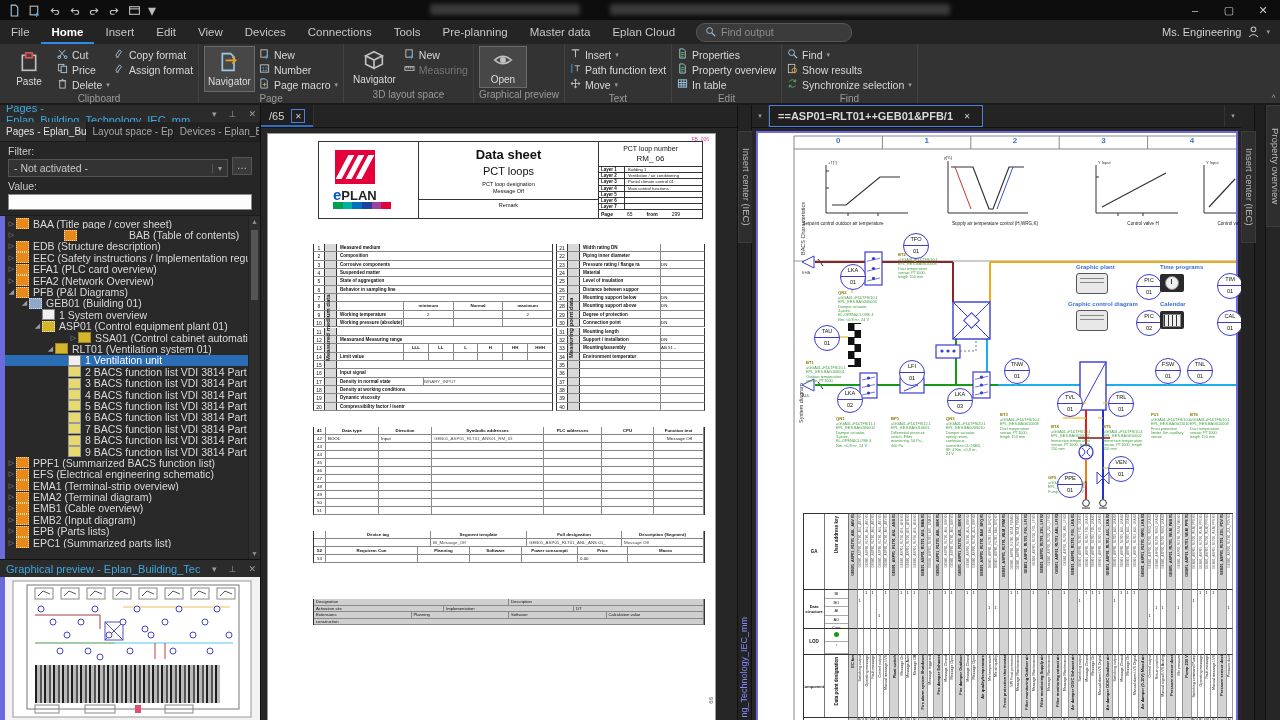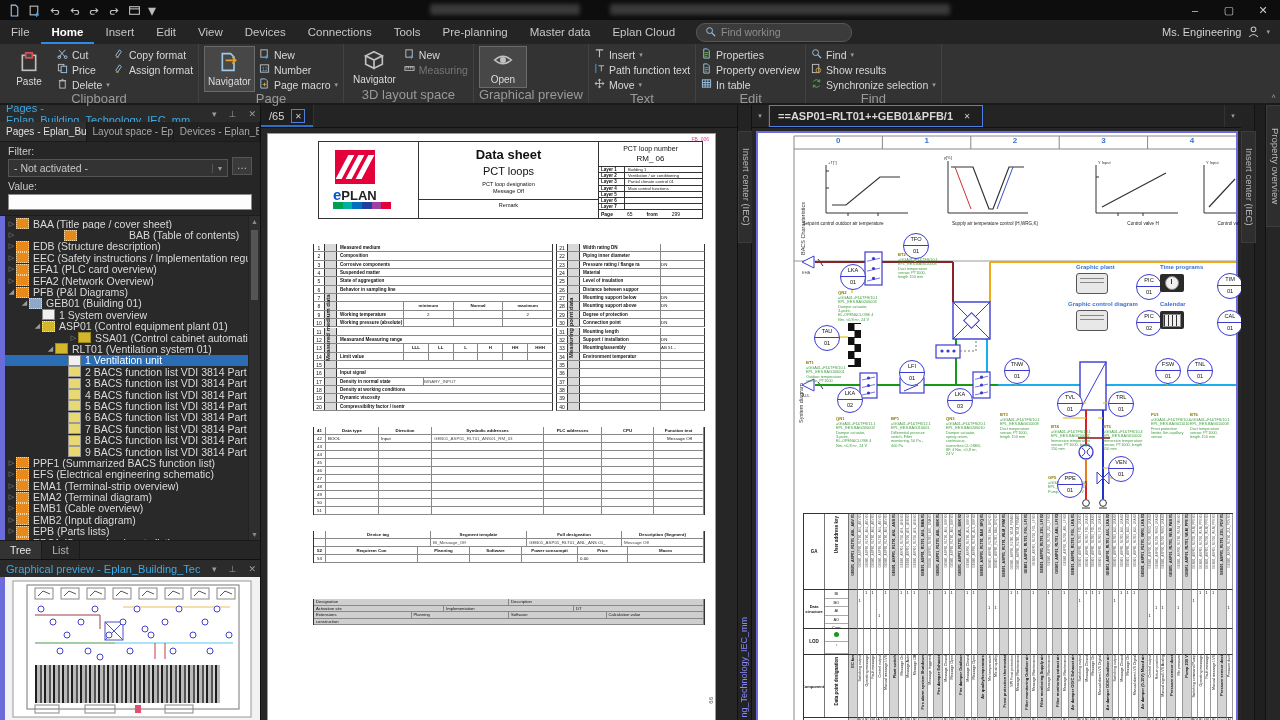--- a/index.html
+++ b/index.html
@@ -22,21 +22,21 @@
   #ribbonbody{height:59px;background:#333333;display:flex;border-bottom:2px solid #1a1a1a;position:relative;}
   .rgroup{display:flex;flex-direction:column;border-right:1px solid #424242;padding:2px 5px 0 5px;}
   .rgc{flex:1;display:flex;gap:4px;align-items:stretch;}
   .bigbtn{min-width:40px;padding:0 3px;display:flex;flex-direction:column;align-items:center;justify-content:center;gap:2px;
     color:#dcdcdc;font-size:10px;border:1px solid transparent;}
   .bigbtn.on{background:#474747;border-color:#6a6a6a;}
   .scol{display:flex;flex-direction:column;padding-top:1px;}
   .sbtn{display:flex;align-items:center;gap:4px;color:#d8d8d8;font-size:10.5px;height:15px;white-space:nowrap;}
   .sbtn.dis{color:#767676;}
   .sbtn .crt{color:#9a9a9a;font-size:7px;}
-  .rglabel{text-align:center;color:#9a9a9a;font-size:13px;height:15px;line-height:14px;white-space:nowrap;}
+  .rglabel{text-align:center;color:#9a9a9a;font-size:10px;height:15px;line-height:14px;white-space:nowrap;}
   .collapse{position:absolute;right:4px;bottom:2px;color:#9a9a9a;font-size:8px;}
   
   #main{display:flex;height:615px;background:#1f1f1f;}
   
   #leftdock{width:260px;display:flex;flex-direction:column;background:#262626;border-right:1px solid #111;}
   .phead{height:17px;background:#2b2b2b;display:flex;align-items:center;font-size:11px;color:#3fa9e0;padding-left:6px;gap:4px;}
   .phead .sp{flex:1;}
   .phico{color:#9a9a9a;font-size:9px;padding:0 4px;}
   .docktabs{height:19px;display:flex;background:#222;font-size:10px;color:#a8a8a8;border-bottom:1px solid #1a1a1a;}
   .dtab{padding:0 6px;display:flex;align-items:center;border-right:1px solid #1a1a1a;white-space:nowrap;overflow:hidden;}
@@ -235,21 +235,21 @@
       <div class="rtab">Tools</div>
       <div class="rtab">Pre-planning</div>
       <div class="rtab">Master data</div>
       <div class="rtab">Eplan Cloud</div>
     </span>
   <div class="findbox">
     <span id="findmag"><svg width="11" height="11" viewBox="0 0 12 12">
           <circle cx="5" cy="5" r="3.2" fill="none" stroke="#9ec7e8"></circle>
           <path d="M7.5 7.5 L11 11" stroke="#9ec7e8" stroke-width="1.4"></path>
         </svg></span>
-    <span>Find working</span>
+    <span>Find output</span>
   </div>
   <div class="userarea">
     <span>Ms. Engineering</span>
     <span id="userico"><svg width="13" height="13" viewBox="0 0 12 12">
           <circle cx="6" cy="4" r="2.2" fill="none" stroke="#c0c0c0"></circle>
           <path d="M2 11 Q6 6.5 10 11" fill="none" stroke="#c0c0c0"></path>
         </svg></span>
     <span style="font-size:7px;color:#999">▾</span>
   </div>
 </div>
@@ -646,24 +646,20 @@
             <span class="tico ic-o"></span>
             <span>EPC1 (Summarized parts list)</span>
           </div>
         </div>
       <div class="tscroll">
         <div class="tarr">▲</div>
         <div class="thumb"></div>
         <div class="tarr" style="position:absolute;bottom:0;left:0;right:0">▼</div>
       </div>
     </div>
-    <div class="bottabs" id="bottabs">
-        <div class="btab active">Tree</div>
-        <div class="btab">List</div>
-      </div>
     <div id="previewpanel">
       <div class="phead">
         <span style="white-space:nowrap;overflow:hidden">Graphical preview - Eplan_Building_Technology_IEC_mm</span>
         <span class="sp"></span>
         <span class="phico">▾</span>
         <span class="phico">⊥</span>
         <span class="phico">✕</span>
       </div>
       <div id="pvcanvas">
         <svg id="pvsvg" width="255" height="142" style="position:absolute;left:0;top:0">

